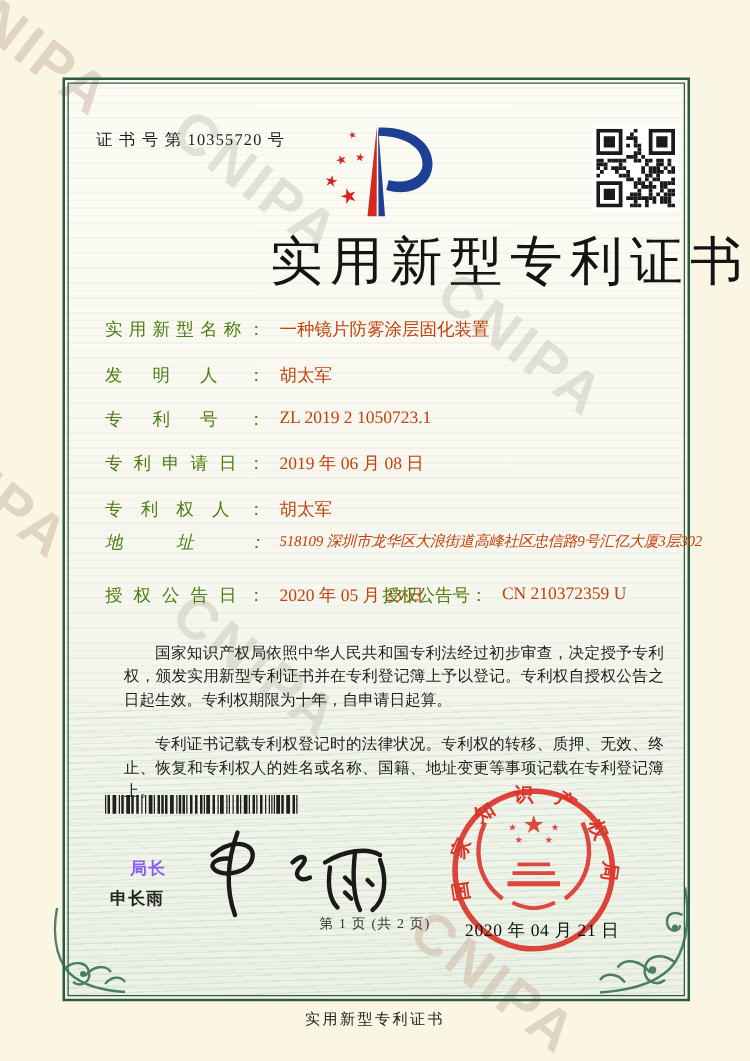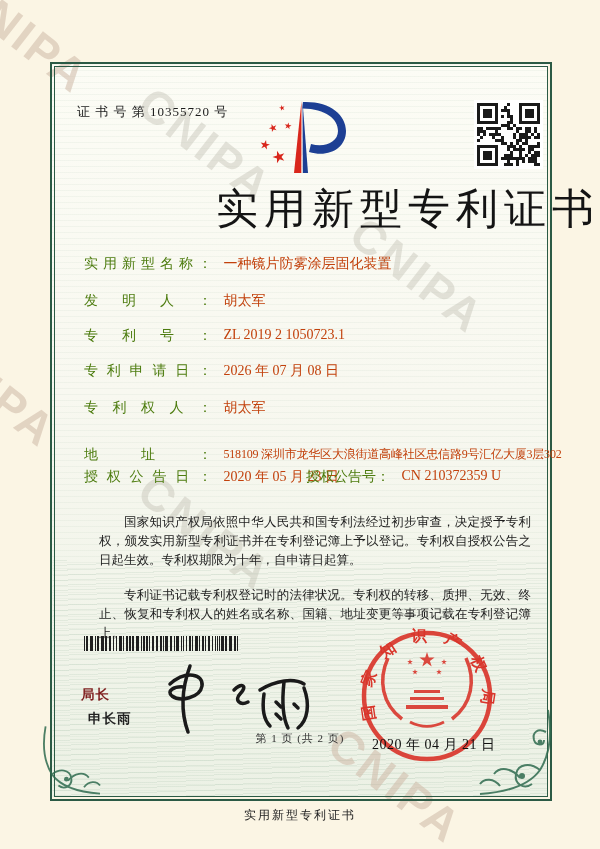--- a/index.html
+++ b/index.html
@@ -32,22 +32,22 @@
   .flabel{display:inline-block;width:128px;text-align:justify;text-align-last:justify;
           vertical-align:top;color:#4d7c0f;}
   .fvalue{margin-left:8px;color:#c2410c;}
   .fvalue-small{font-size:12px;letter-spacing:-0.2px;}
   .pair2{position:absolute;left:222px;top:0;white-space:nowrap;}
   .pair2 .flabel{width:84px;}
   .paras{position:absolute;left:83px;top:497px;width:464px;font-size:12.5px;line-height:19px;
          color:#1d1d1d;z-index:3;text-align:justify;}
   .paras p{margin:16px;text-indent:2em;font-family:Liberation Serif, serif;}
   .barcode{position:absolute;left:84px;top:636px;z-index:3;}
-  .officer-title{position:absolute;left:81px;top:686px;font-family:"Liberation Sans","DejaVu Sans",sans-serif;
-         font-weight:bold;font-size:13.5px;letter-spacing:1px;color:#7f1d1d;z-index:3;}
+  .officer-title{position:absolute;left:104px;top:686px;font-family:"Liberation Sans","DejaVu Sans",sans-serif;
+         font-weight:bold;font-size:13.5px;letter-spacing:1px;color:#8b5cf6;z-index:3;}
   .officer-name{position:absolute;left:88px;top:710px;font-family:"Liberation Sans","DejaVu Sans",sans-serif;
          font-weight:bold;font-size:13.5px;letter-spacing:1px;color:#222;z-index:3;}
   .signature{position:absolute;left:152px;top:660px;z-index:4;}
   .seal{position:absolute;left:352px;top:622px;z-index:5;opacity:0.93;}
   .seal-date{position:absolute;left:372px;top:736px;font-size:14px;letter-spacing:0.5px;
          color:#101010;z-index:6;white-space:nowrap;}
   .page-num{position:absolute;left:0;right:0;top:731px;text-align:center;font-size:11px;
          letter-spacing:1px;color:#333;z-index:3;}
   .continuation{position:absolute;left:0;right:0;top:807px;text-align:center;font-size:12px;
          letter-spacing:2px;color:#222;z-index:3;}
@@ -243,27 +243,27 @@
   <div class="row" style="top:292px;">
     <span class="flabel">发明人：</span>
     <span class="fvalue">胡太军</span>
   </div>
   <div class="row" style="top:327px;">
     <span class="flabel">专利号：</span>
     <span class="fvalue">ZL 2019 2 1050723.1</span>
   </div>
   <div class="row" style="top:362px;">
     <span class="flabel">专利申请日：</span>
-    <span class="fvalue">2026 年 07 月 08 日</span>
+    <span class="fvalue">2019 年 06 月 08 日</span>
   </div>
   <div class="row" style="top:399px;">
     <span class="flabel">专利权人：</span>
     <span class="fvalue">胡太军</span>
   </div>
-  <div class="row" style="top:446px;">
+  <div class="row" style="top:425px;font-style:italic;">
     <span class="flabel">地址：</span>
     <span class="fvalue fvalue-small">518109 深圳市龙华区大浪街道高峰社区忠信路9号汇亿大厦3层302</span>
   </div>
   <div class="row" style="top:468px;">
     <span class="flabel">授权公告日：</span>
     <span class="fvalue">2020 年 05 月 23 日</span>
     <span class="pair2">
       <span class="flabel">授权公告号：</span>
       <span class="fvalue">CN 210372359 U</span>
     </span>

